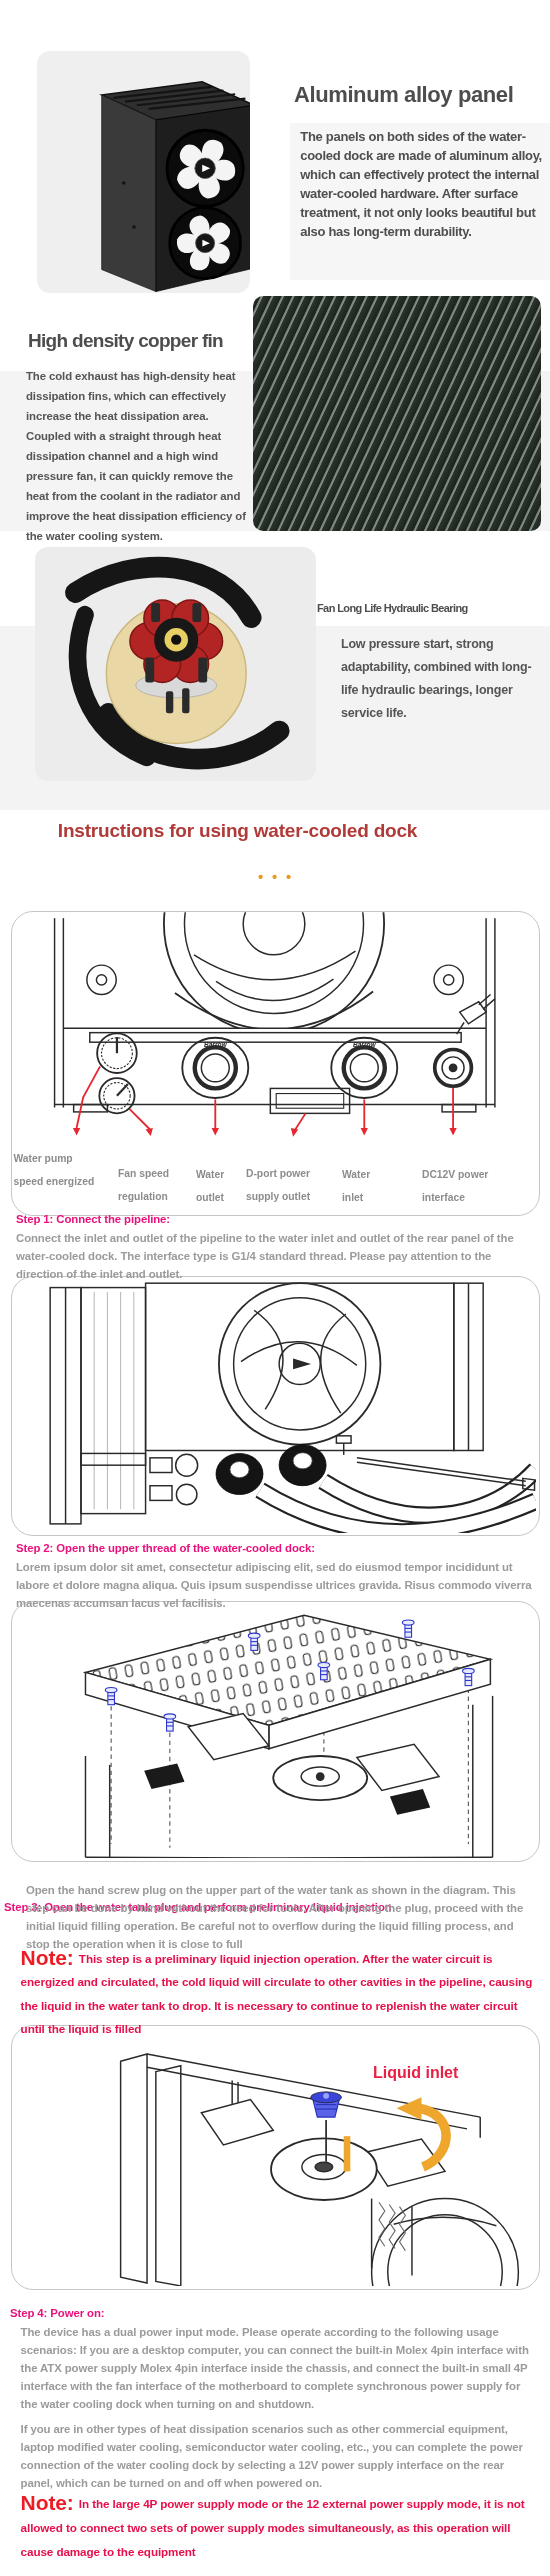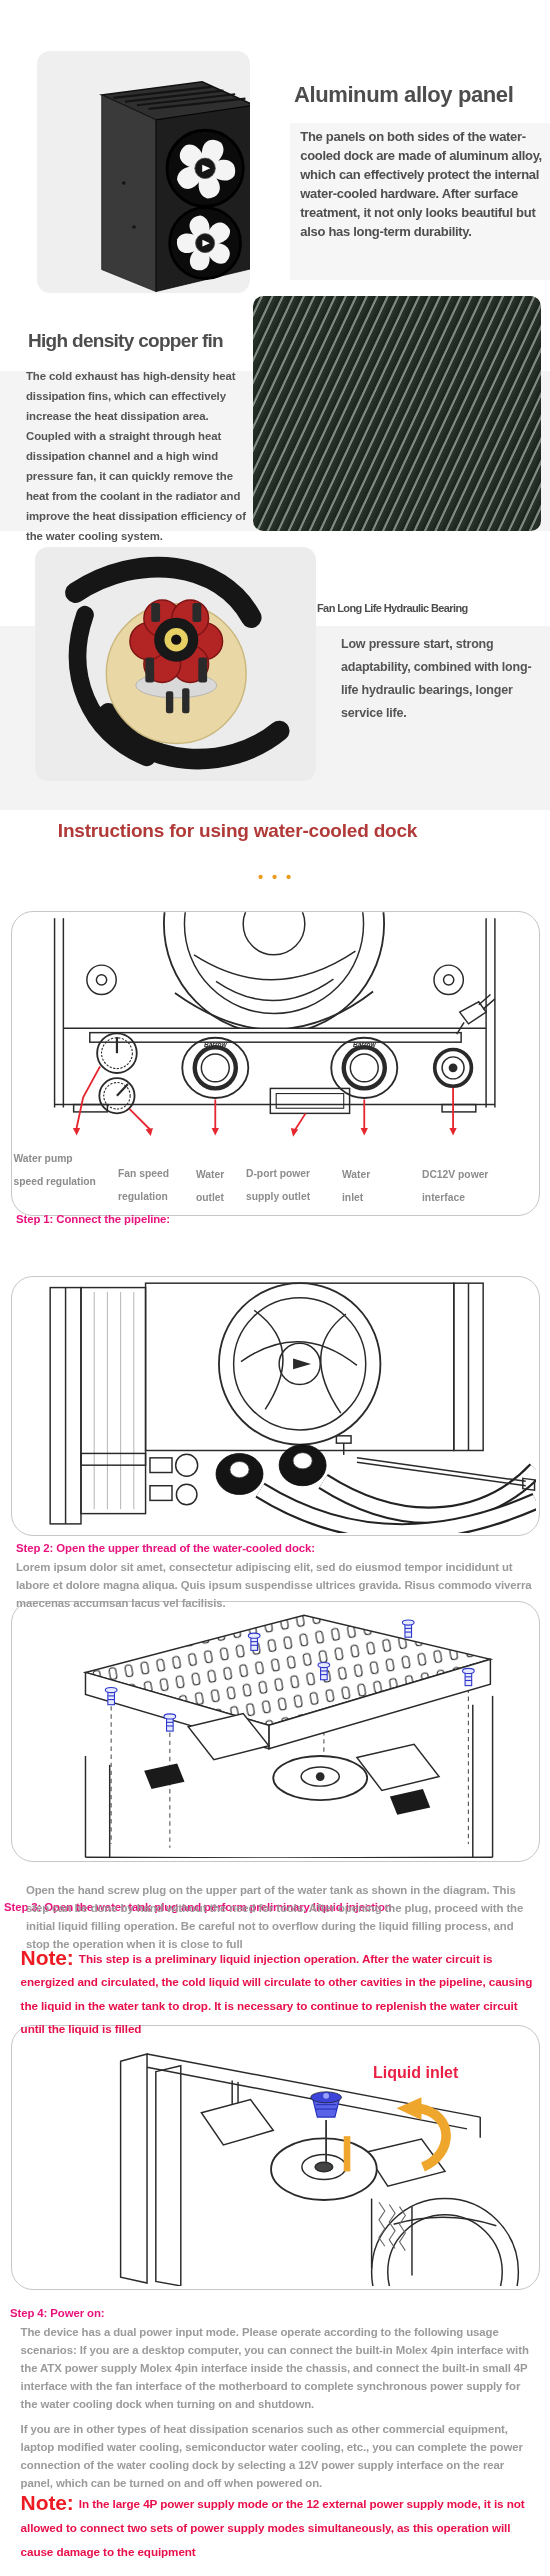--- a/index.html
+++ b/index.html
@@ -186,34 +186,35 @@
       <g fill="#e62730">
         <polygon points="83,294 93,294 88,304"></polygon>
         <polygon points="182,296 192,294 189,305"></polygon>
         <polygon points="272,294 282,294 277,304"></polygon>
         <polygon points="380,294 390,296 383,306"></polygon>
         <polygon points="475,294 485,294 480,304"></polygon>
         <polygon points="596,294 606,294 601,304"></polygon>
       </g>
     </svg>
     <div class="abs sch-label" style="left:1.5px;top:235px;width:95px;">Water pump
-speed regulation</div>
+speed energized</div>
     <div class="abs sch-label" style="left:106px;top:250px;width:66px;">Fan speed
 regulation</div>
     <div class="abs sch-label" style="left:184px;top:251px;width:44px;">Water
 outlet</div>
     <div class="abs sch-label" style="left:234px;top:250px;width:81px;">D-port power
 supply outlet</div>
     <div class="abs sch-label" style="left:330px;top:251px;width:44px;">Water
 inlet</div>
     <div class="abs sch-label" style="left:410px;top:251px;width:88px;">DC12V power
 interface</div>
   </div>
 
   <div class="abs txt step-title" style="left:16px;top:1213px;">Step 1: Connect the pipeline:</div>
+  <div class="abs txt step-body" style="left:16px;top:1229px;width:520px;">Connect the inlet and outlet of the pipeline to the water inlet and outlet of the rear panel of the water-cooled dock. The interface type is G1/4 standard thread. Please pay attention to the direction of the inlet and outlet.</div>
   <div class="abs frame" style="left:11px;top:1276px;width:527px;height:258px;">
     <svg width="524" height="256" viewBox="0 0 714 348">
       <g stroke="#2a2a2a" stroke-width="2" fill="none">
         <rect x="52" y="14" width="42" height="322"></rect>
           <line x1="73" y1="14" x2="73" y2="336"></line>
         <rect x="94" y="14" width="88" height="308"></rect>
         <g stroke="#999" stroke-width="1">
           <line x1="112" y1="20" x2="112" y2="316"></line>
             <line x1="130" y1="20" x2="130" y2="316"></line>
           <line x1="148" y1="20" x2="148" y2="316"></line>

